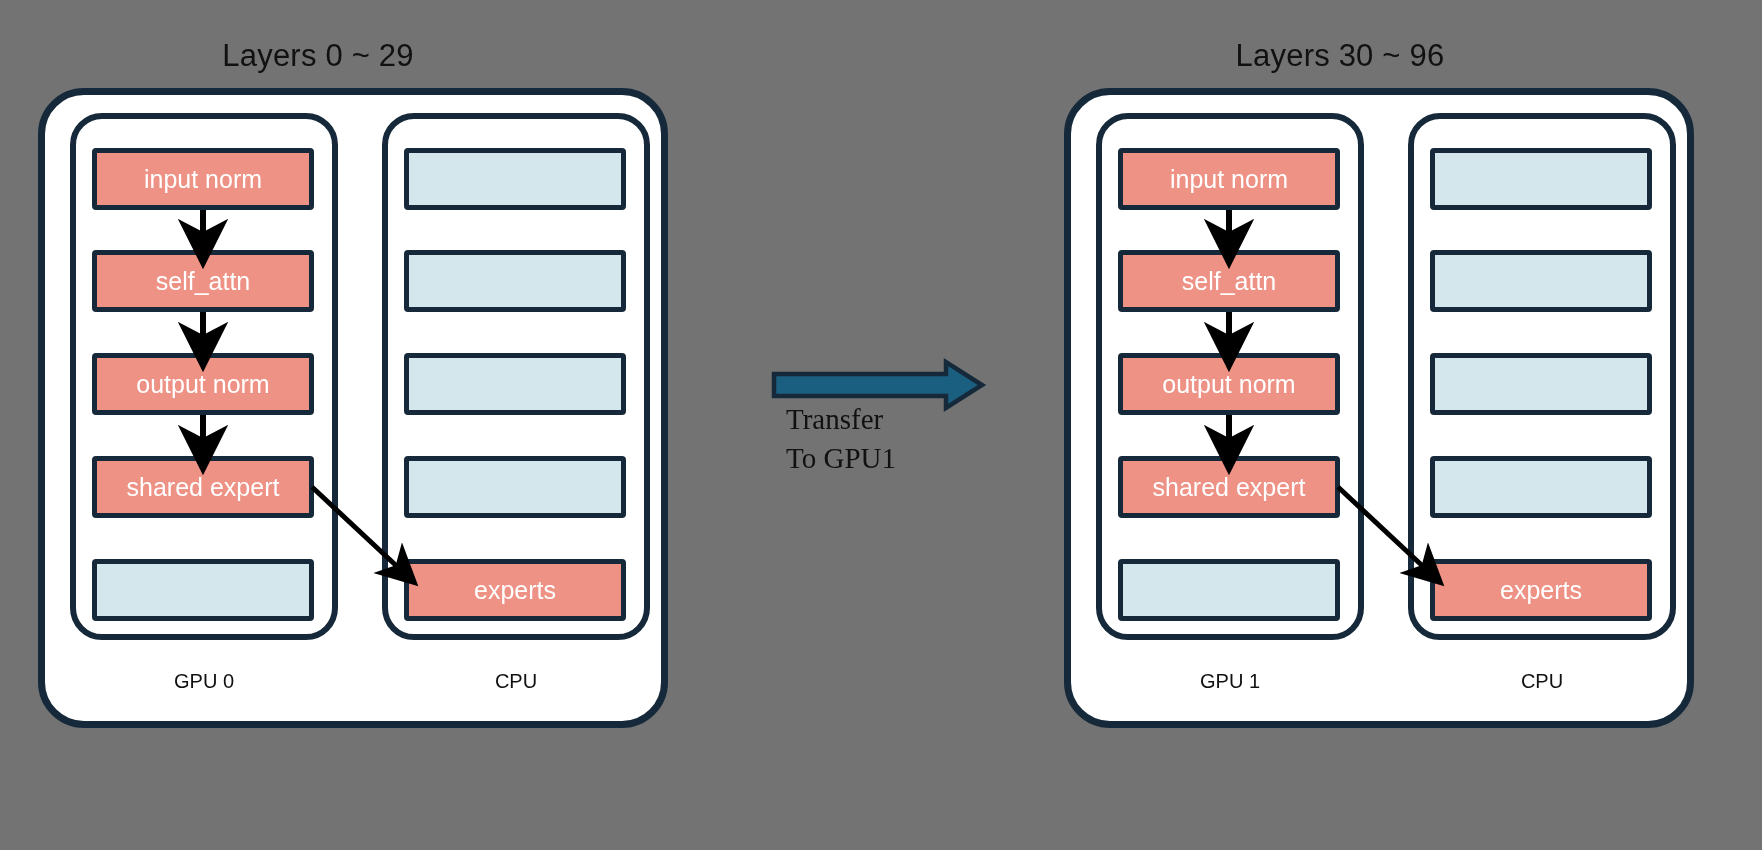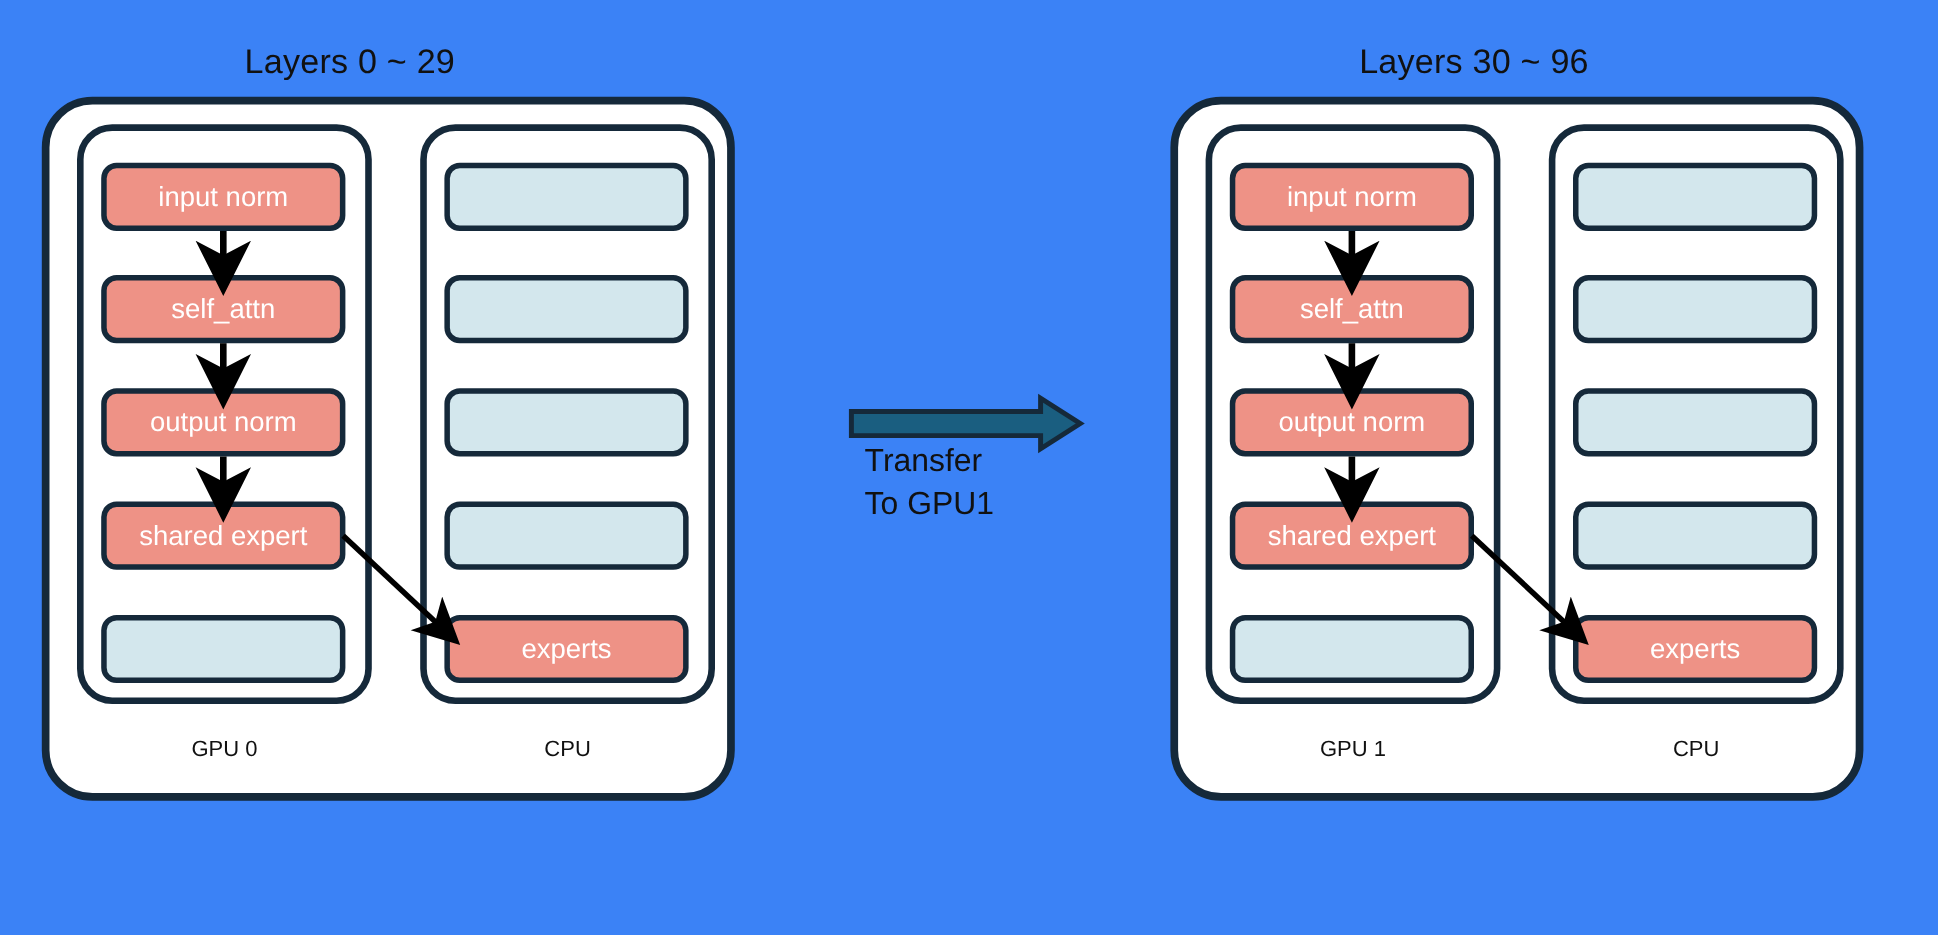--- a/index.html
+++ b/index.html
@@ -4,21 +4,21 @@
 <style>
   html, body {
     margin: 0;
     padding: 0;
     background: #000;
   }
   #canvas {
     position: relative;
     width: 1762px;
     height: 850px;
-    background: #3b82f6;
+    background: #737373;
     overflow: hidden;
     font-family: "Liberation Sans", sans-serif;
   }
   .panel-title {
     position: absolute;
     font-size: 31px;
     color: #111111;
     font-family: "Liberation Sans", sans-serif;
     white-space: nowrap;
     text-align: center;
@@ -34,21 +34,21 @@
   .col-box {
     position: absolute;
     border: 6px solid #15293A;
     border-radius: 32px;
     background: #ffffff;
     box-sizing: border-box;
   }
   .cell {
     position: absolute;
     border: 5px solid #15293A;
-    border-radius: 14px;
+    border-radius: 4px;
     box-sizing: border-box;
     display: flex;
     align-items: center;
     justify-content: center;
     color: #ffffff;
     font-size: 25px;
     font-family: "Liberation Sans", sans-serif;
     white-space: nowrap;
   }
   .cell.red { background: #EE9286; }
@@ -58,21 +58,21 @@
     font-size: 20px;
     color: #111111;
     font-family: "Liberation Sans", sans-serif;
     text-align: center;
     white-space: nowrap;
   }
   .transfer-label {
     position: absolute;
     font-size: 29px;
     color: #111111;
-    font-family: Liberation Sans, sans-serif;
+    font-family: Liberation Serif, serif;
     line-height: 1.33;
     white-space: nowrap;
     text-align: left;
   }
   svg.overlay {
     position: absolute;
     left: 0; top: 0;
     width: 1762px;
     height: 850px;
     pointer-events: none;

